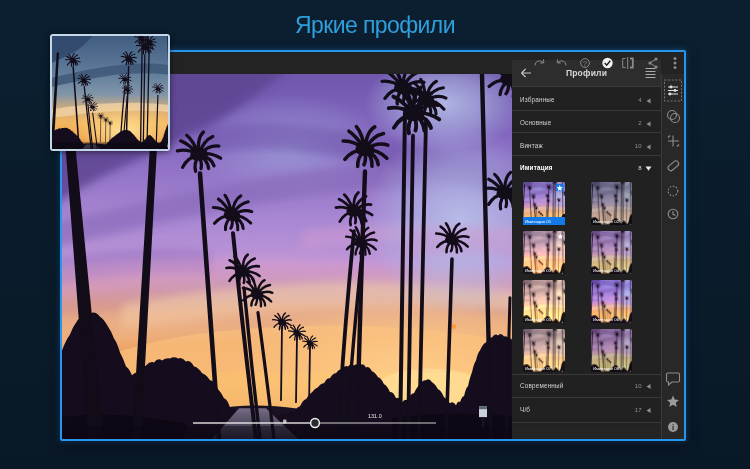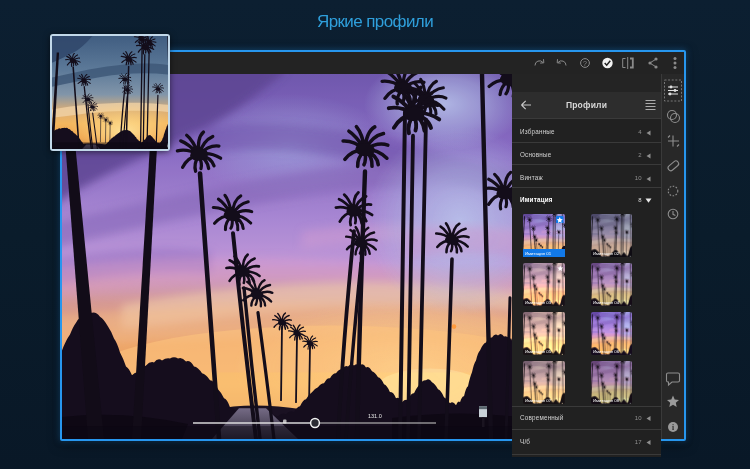--- a/index.html
+++ b/index.html
@@ -1,26 +1,26 @@
 <!DOCTYPE html>
 <html><head>
 <meta charset="utf-8">
 <style>
 html,body{margin:0;padding:0;}
 body{width:750px;height:469px;position:relative;overflow:hidden;
   background:linear-gradient(180deg,#0c1f31 0%,#0a1c2b 50%,#091827 100%);
   font-family:"Liberation Sans",sans-serif;}
 .title{position:absolute;left:0;top:12px;width:750px;text-align:center;
-  color:#2f9fdb;font-size:17px;letter-spacing:-.6px;}
+  color:#2f9fdb;font-size:23px;letter-spacing:-.6px;}
 .window{position:absolute;left:60px;top:50px;width:622px;height:387px;
   border:2px solid #2796ee;border-radius:2px;background:#242424;
   box-shadow:0 3px 12px rgba(0,0,0,.55),0 0 6px rgba(36,146,234,.5);}
 .toolbar{position:absolute;left:0;top:0;width:622px;height:22px;background:#232323;}
 .photo{position:absolute;left:0;top:22px;width:450px;height:365px;overflow:hidden;}
-.panel{position:absolute;left:450px;top:40px;width:149px;height:365px;background:#212121;overflow:hidden;}
+.panel{position:absolute;left:450px;top:8px;width:149px;height:365px;background:#212121;overflow:hidden;}
 .phead{position:absolute;left:0;top:0;width:149px;height:26px;background:#2d2d2d;}
 .phead .t{position:absolute;left:0;top:8px;width:149px;text-align:center;color:#d8d8d8;
   font-size:8.5px;font-weight:bold;letter-spacing:.2px;}
 .row{position:absolute;left:0;width:149px;}
 .row .n{position:absolute;left:8px;top:0;color:#d2d2d2;font-size:6.3px;letter-spacing:.2px;}
 .row .c{position:absolute;right:19.5px;top:.8px;color:#919191;font-size:6px;}
 .div{position:absolute;left:0;width:149px;height:1px;background:#3a3a3a;}
 .rail{position:absolute;left:599px;top:22px;width:23px;height:365px;background:#282828;border-left:1px solid #3a3a3a;box-sizing:border-box;}
 .thumb{position:absolute;width:41.5px;height:43px;}
 .thumb .im{position:absolute;left:0;top:0;width:41.5px;height:43px;overflow:hidden;border-radius:2px;}

